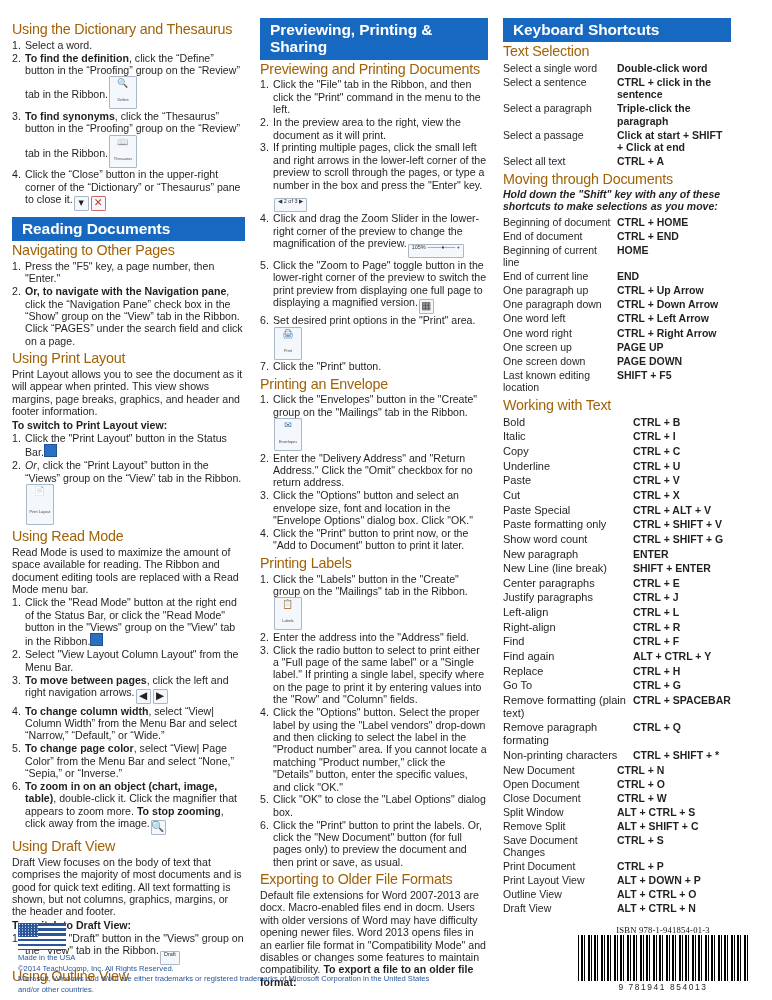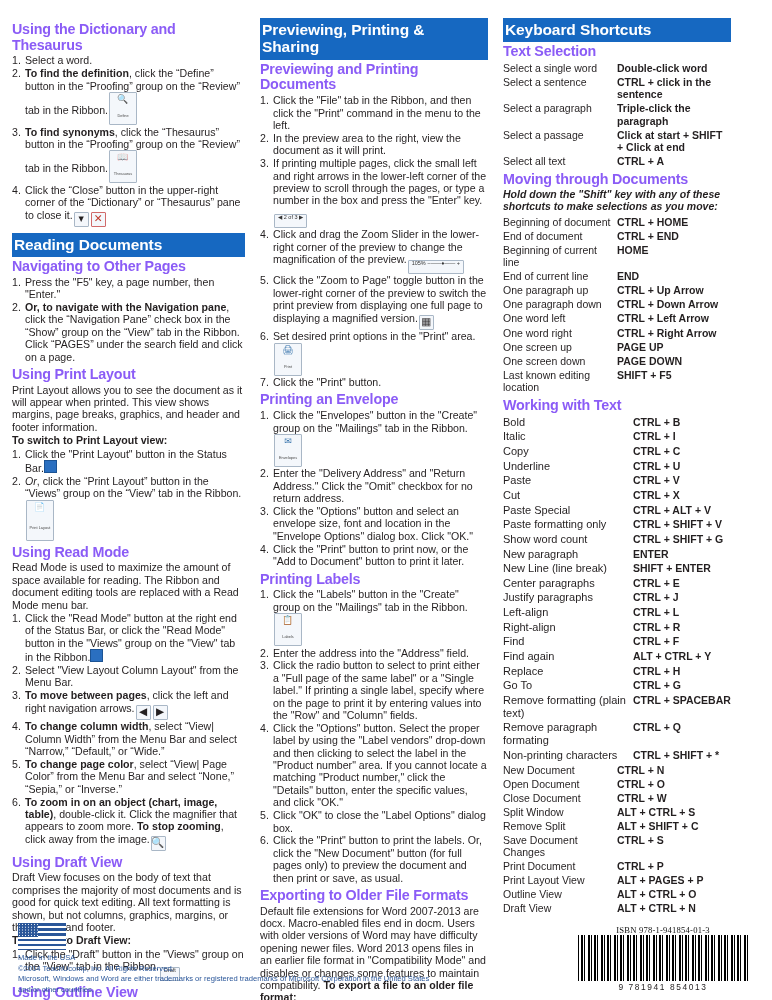--- a/index.html
+++ b/index.html
@@ -9,25 +9,25 @@
     color:#231f20;overflow:hidden;
   }
   .page{position:relative;width:772px;height:1000px;box-sizing:border-box;padding:18px 12px 0 12px;}
   .cols{display:flex;gap:0;align-items:flex-start;}
   .col{width:243px;box-sizing:border-box;padding-right:10px;}
   .col.c2{padding-left:5px;}
   .col.c3{padding-left:5px;}
 
   .band{
     background:#1668c1;color:#ffffff;font-weight:bold;font-size:15.5px;
-    padding:3px 6px 4px 2px;margin:6px 0 2px 0;letter-spacing:-0.1px;line-height:1.12;
+    padding:3px 6px 4px 10px;margin:6px 0 2px 0;letter-spacing:-0.1px;line-height:1.12;
   }
   .band.first{margin-top:0;}
   h2.sub{
-    color:#8b5cf6;font-size:14.3px;font-weight:bold;margin:4px 0 1px 0;
+    color:#a16207;font-size:14.3px;font-weight:normal;margin:4px 0 1px 0;
     line-height:1.1;letter-spacing:-0.2px;
   }
   h2.sub.tight{margin-top:2px;}
   p.body{font-size:10.6px;line-height:1.17;margin:0 0 1px 0;}
   p.body.b{font-weight:bold;}
 
   ol.steps{margin:0 0 2px 0;padding:0;list-style:none;counter-reset:st;}
   ol.steps > li{
     counter-increment:st;position:relative;padding-left:13px;
     font-size:10.6px;line-height:1.17;margin-bottom:0.5px;
@@ -382,21 +382,21 @@
       <tr>
               <td class="k">Save Document Changes</td>
               <td class="v">CTRL + S</td>
             </tr>
       <tr>
               <td class="k">Print Document</td>
               <td class="v">CTRL + P</td>
             </tr>
       <tr>
               <td class="k">Print Layout View</td>
-              <td class="v">ALT + PAGES + P</td>
+              <td class="v">ALT + DOWN + P</td>
             </tr>
       <tr>
               <td class="k">Outline View</td>
               <td class="v">ALT + CTRL + O</td>
             </tr>
       <tr>
               <td class="k">Draft View</td>
               <td class="v">ALT + CTRL + N</td>
             </tr>
     </tbody>

